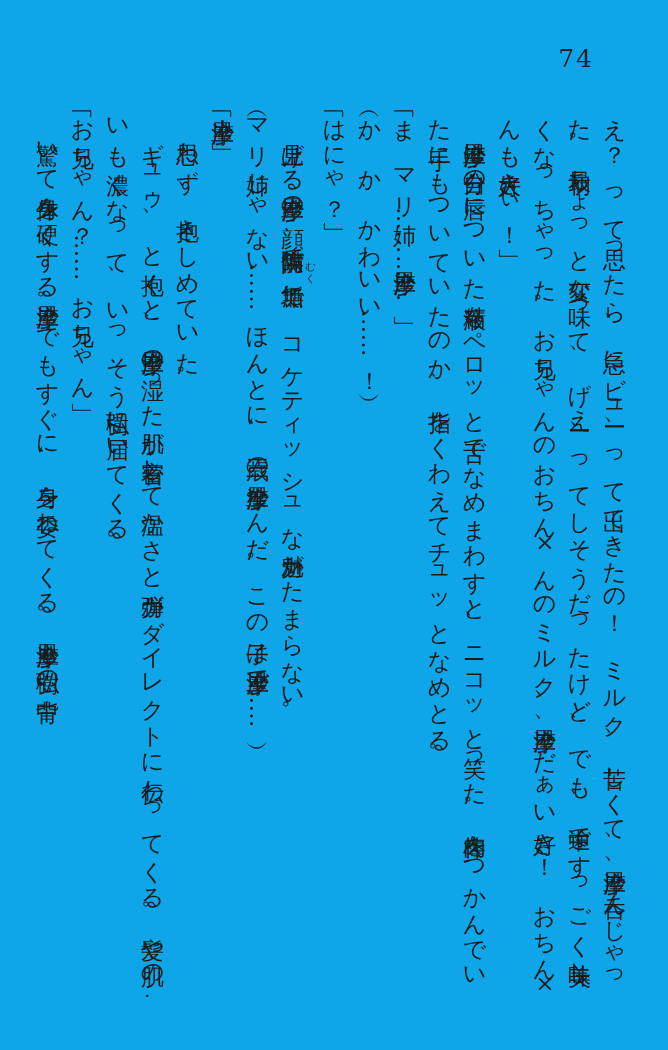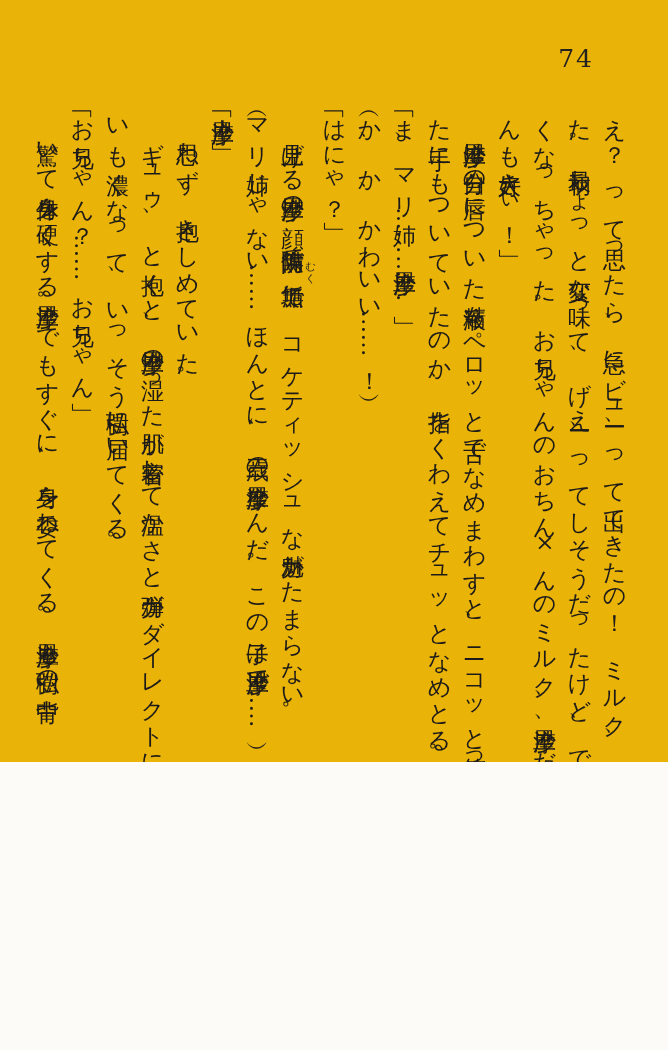--- a/index.html
+++ b/index.html
@@ -8,22 +8,22 @@
   }
   body {
     width: 668px;
     height: 1050px;
     background: #fcfbf8;
     overflow: hidden;
   }
   .page {
     position: relative;
     width: 668px;
-    height: 762px;
-    background: #eab308;
+    height: 1050px;
+    background: #0ea5e9;
     font-family: "DejaVu Serif", "Liberation Serif", serif;
     color: #1d1b19;
     overflow: hidden;
   }
   .page-number {
     position: absolute;
     top: 44px;
     right: 74px;
     font-size: 25px;
     letter-spacing: 2px;

